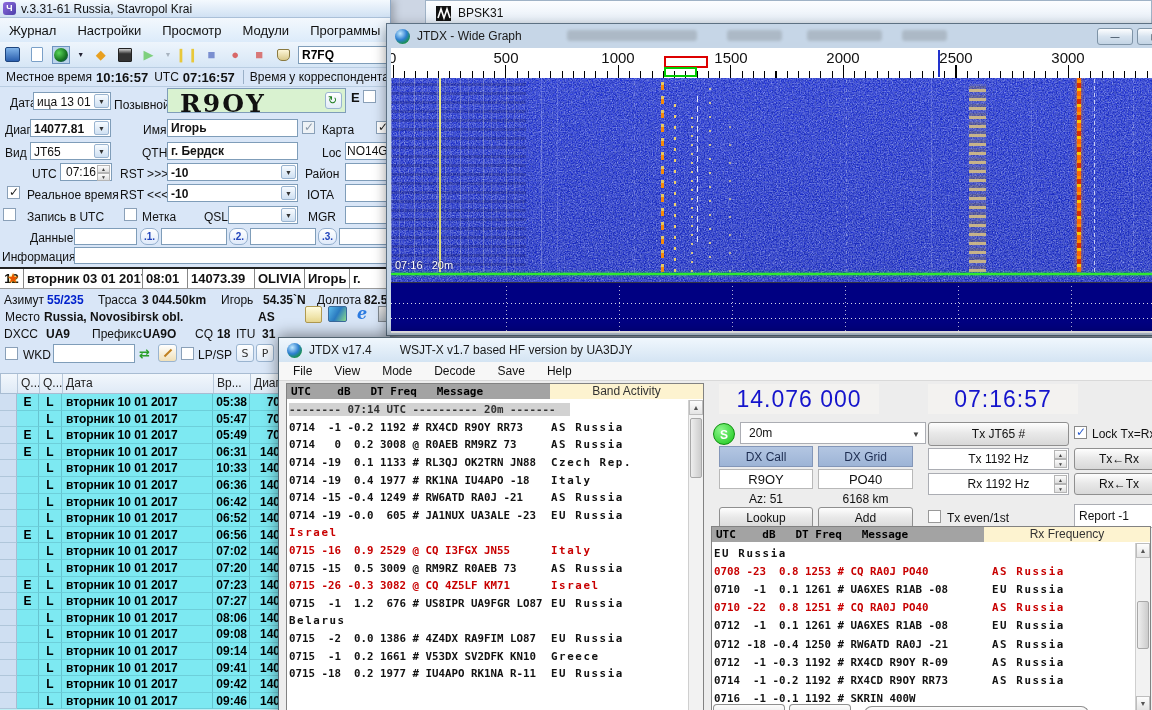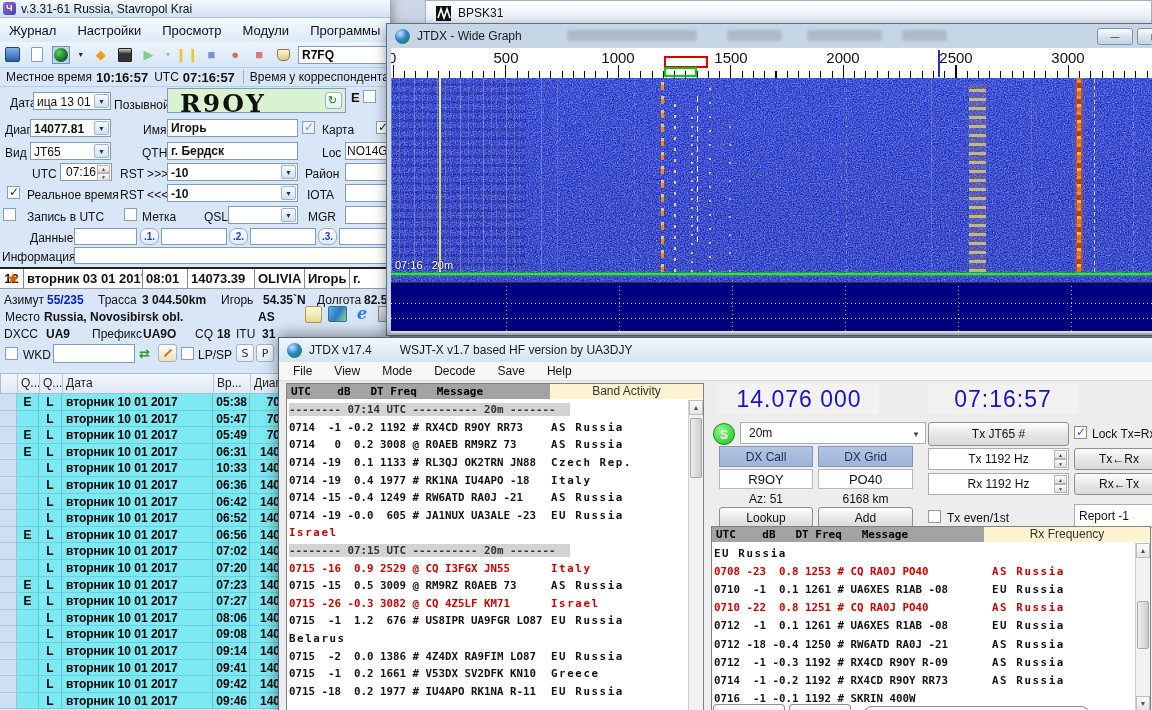--- a/index.html
+++ b/index.html
@@ -664,23 +664,20 @@
           </div>
 
           <div class="drow">
             <span class="m">0714 -19 -0.0  605 # JA1NUX UA3ALE -23</span><span class="c">EU Russia</span>
           </div>
 
           <div class="drow red">
             <span class="c">Israel</span>
           </div>
 
-          <div class="drow sep">
-            <span class="m">-------- 07:15 UTC ---------- 20m -------</span><span class="c"></span>
-          </div>
 
           <div class="drow red">
             <span class="m">0715 -16  0.9 2529 @ CQ I3FGX JN55</span><span class="c">Italy</span>
           </div>
 
           <div class="drow">
             <span class="m">0715 -15  0.5 3009 @ RM9RZ R0AEB 73</span><span class="c">AS Russia</span>
           </div>
 
           <div class="drow red">

